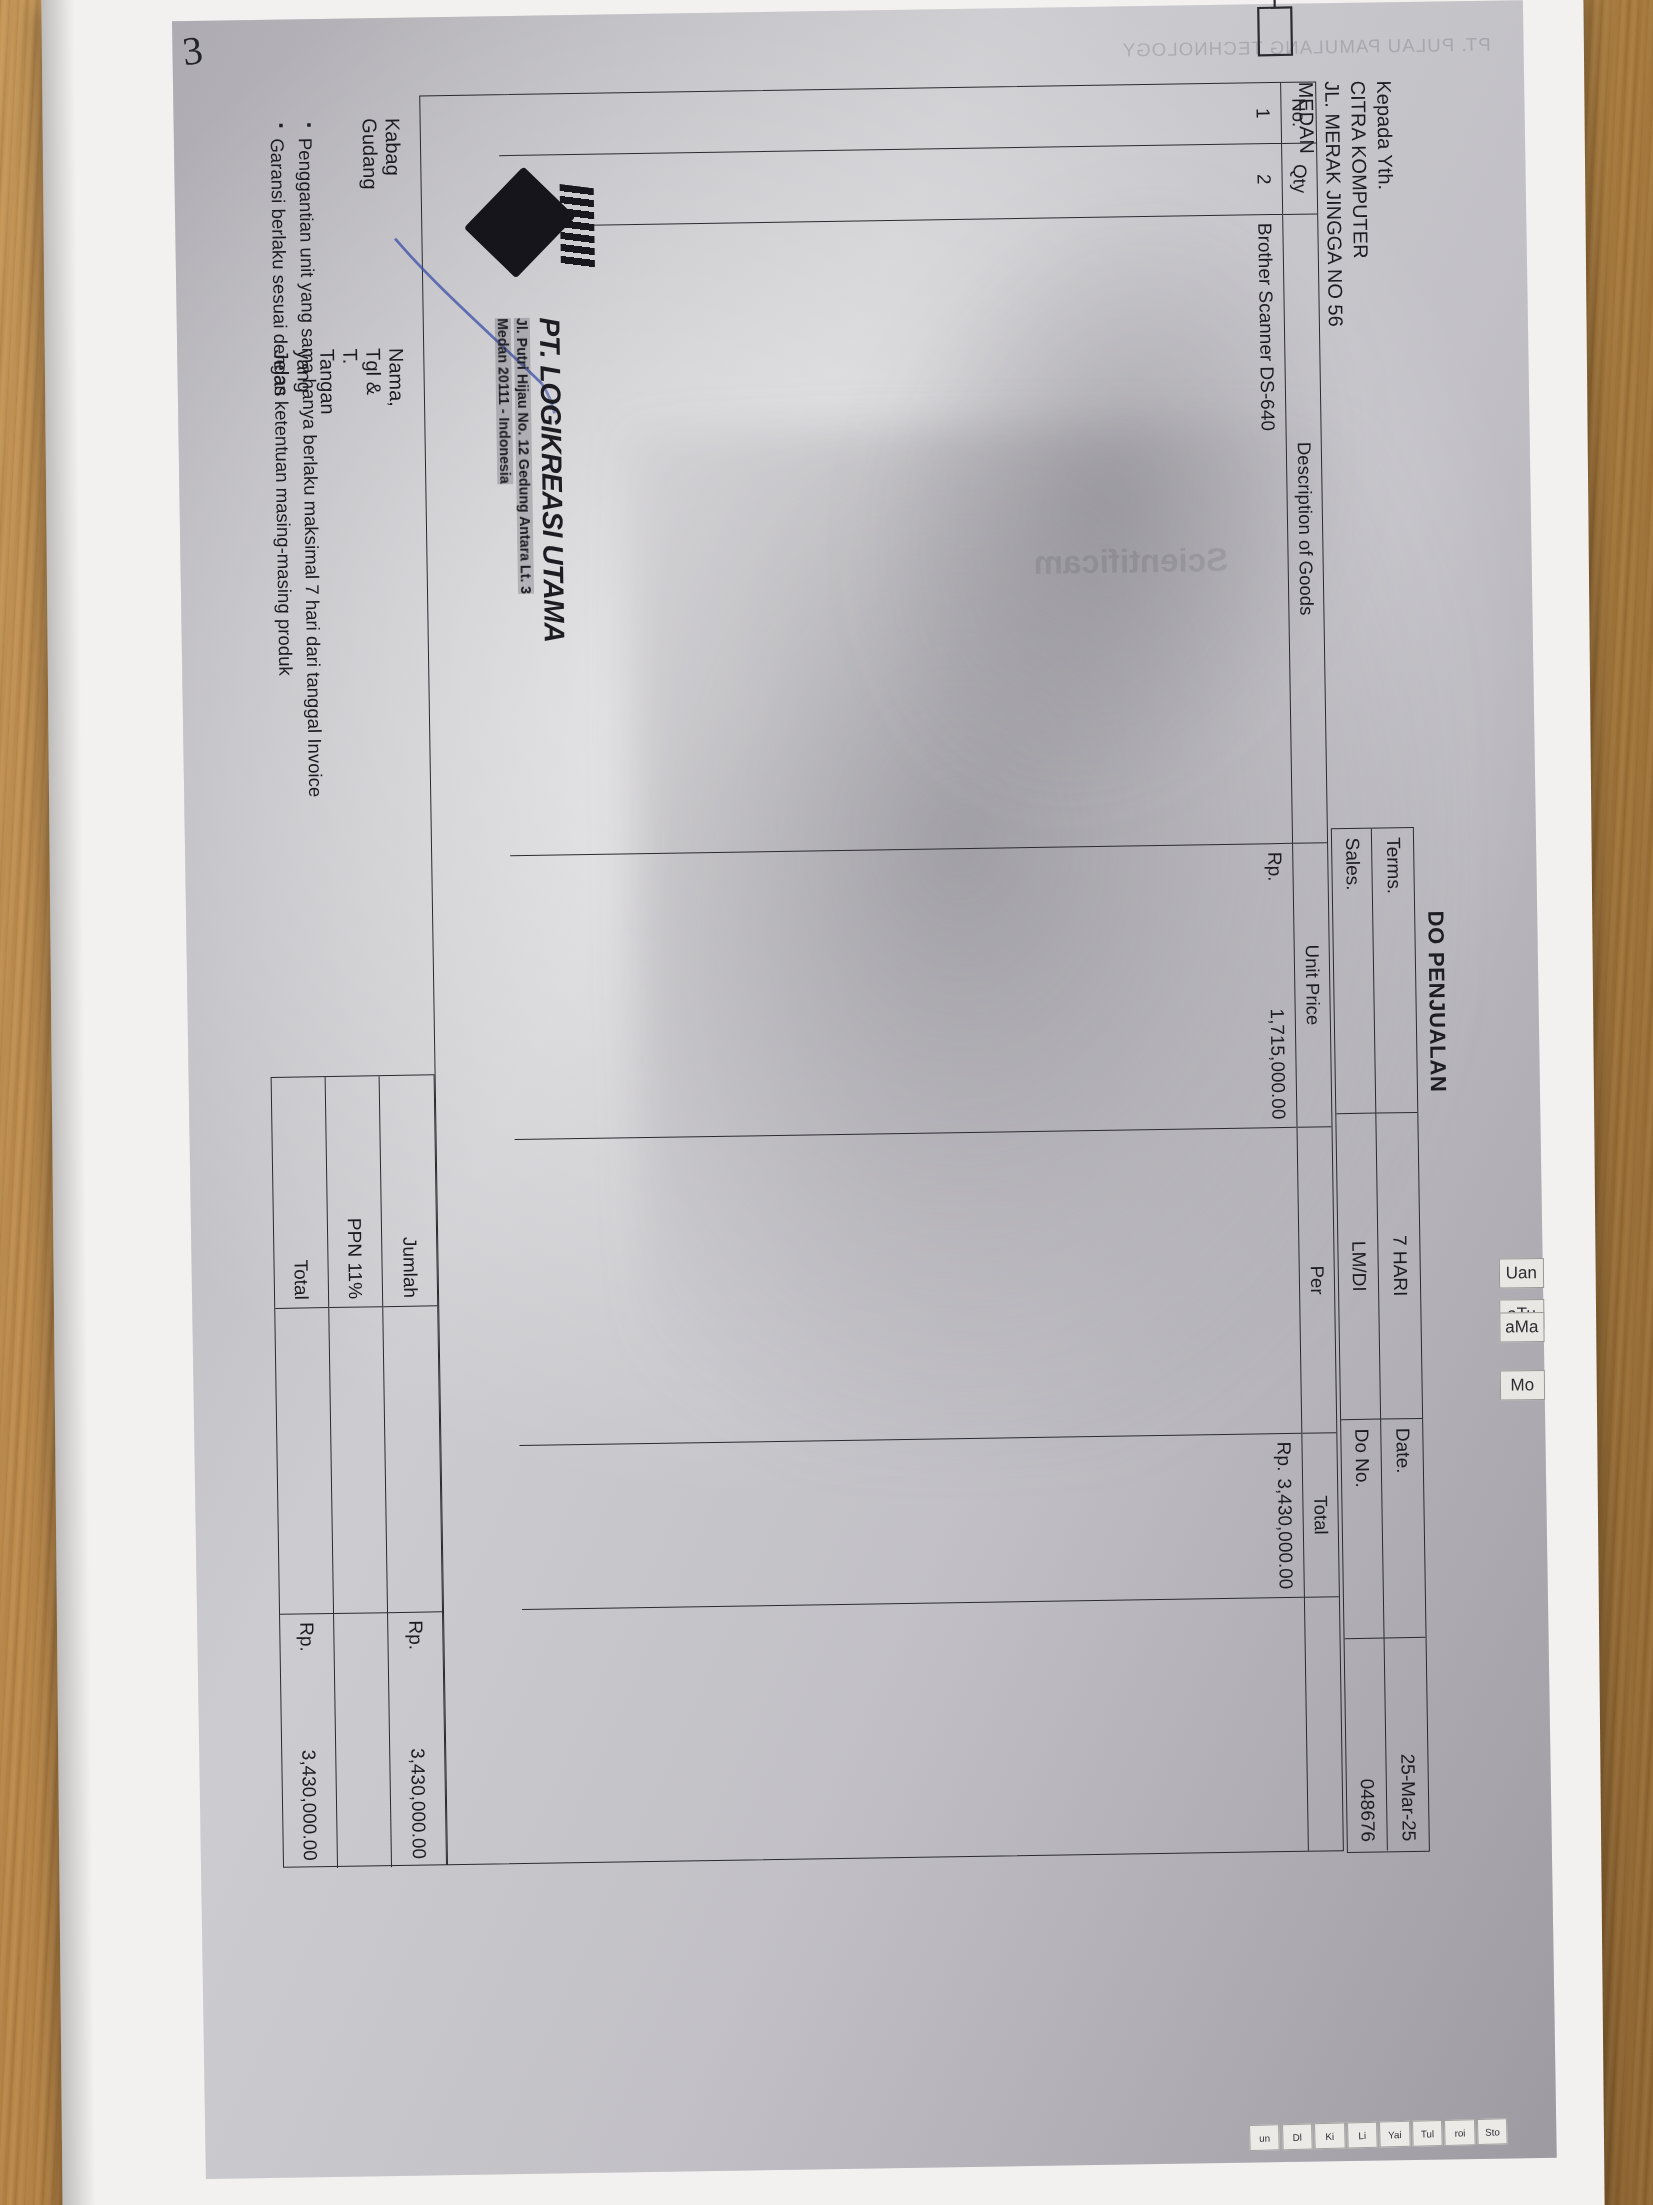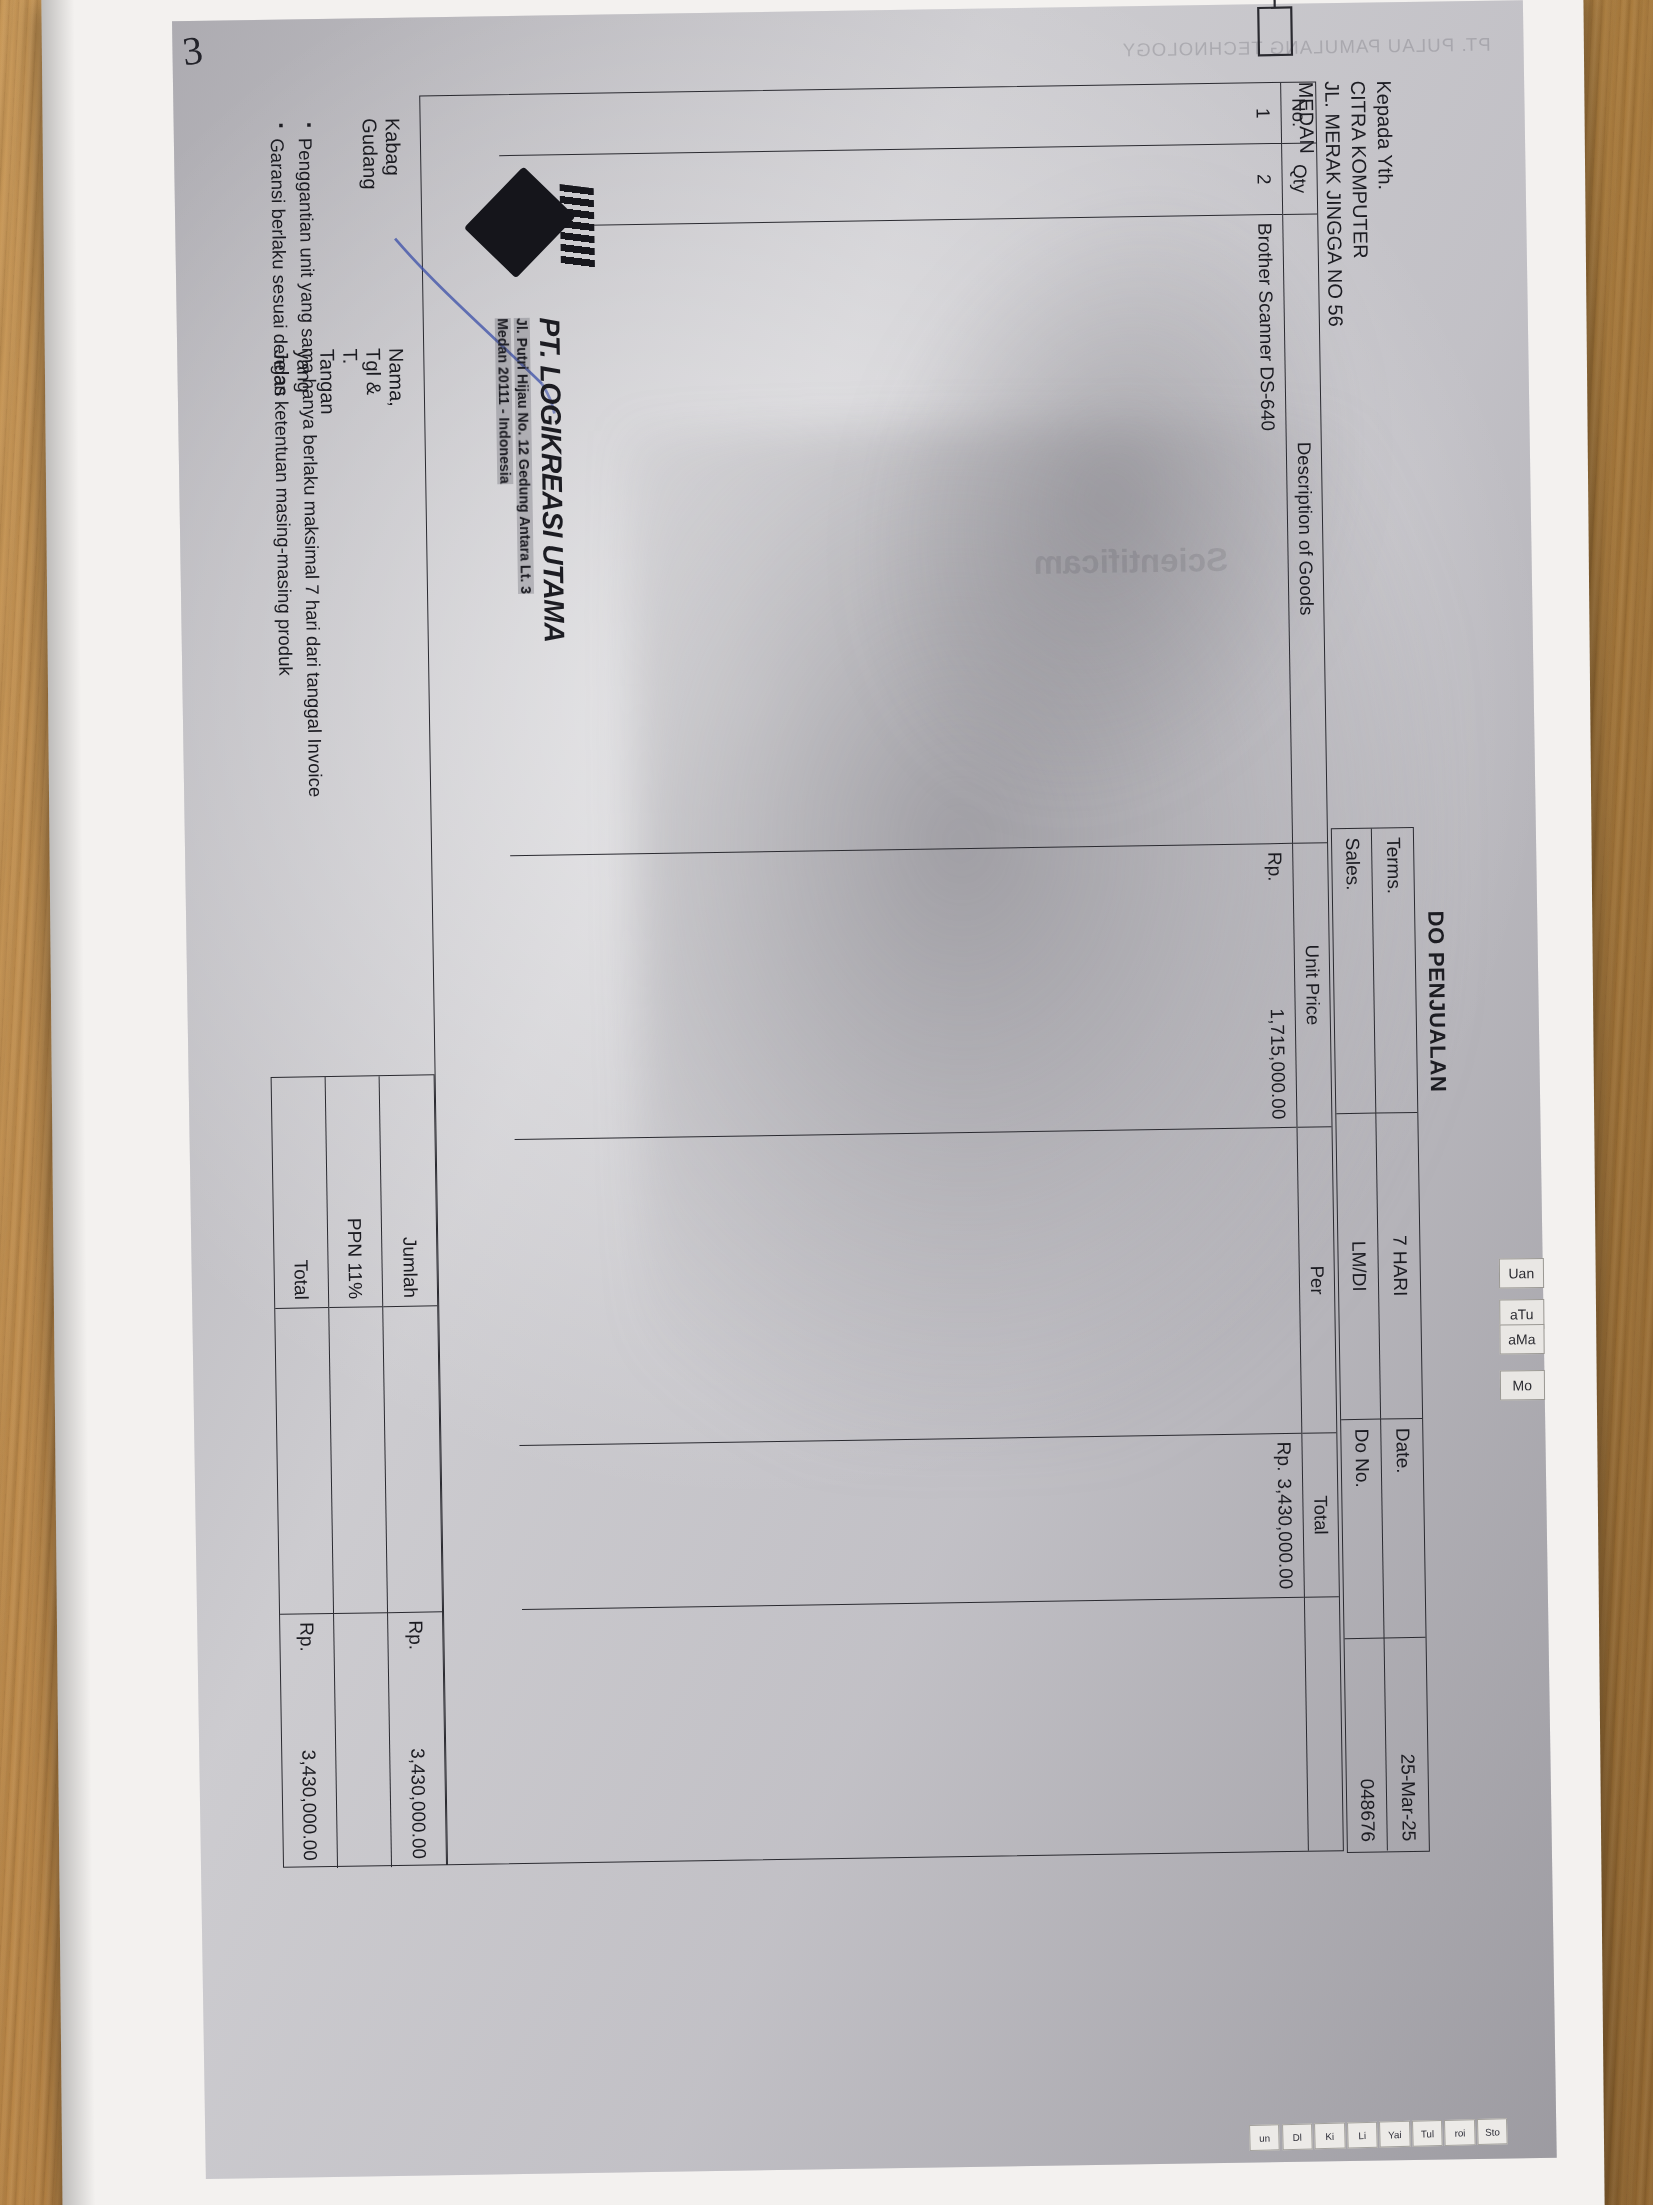--- a/index.html
+++ b/index.html
@@ -319,21 +319,21 @@
     height: 930px;
     transform: rotate(0.4deg);
   }
   .edge-strip .tab {
     position: absolute;
     right: 2.2px;
     width: 43px;
     height: 28.4px;
     background: #e9e7e4;
     border: 1.1px solid #9a9893;
-    font-size: 14px;
+    font-size: 17px;
     color: #2b2b31;
     display: flex;
     align-items: center;
     justify-content: center;
     font-family: "Liberation Sans", sans-serif;
   }
   .bottom-strip {
     position: absolute;
     right: 49px;
     bottom: 13px;
@@ -482,21 +482,21 @@
       <div class="pagenum">3</div>
 
       <svg class="doodle" viewBox="0 0 120 120">
         <rect x="26" y="14" width="60" height="86" fill="none" stroke="#2a2a30" stroke-width="4"></rect>
         <path d="M56 0 L56 14" stroke="#2a2a30" stroke-width="4"></path>
       </svg>
 
       <div class="edge-strip">
         <div class="tab" style="top:0px">Uan</div>
         <div class="tab" style="top:41px">aTu</div>
-        <div class="tab" style="top:66px">aMa</div>
+        <div class="tab" style="top:54px">aMa</div>
         <div class="tab" style="top:112px">Mo</div>
       </div>
 
       <div class="bottom-strip">
         <div class="bt">un</div>
         <div class="bt">Dl</div>
         <div class="bt">Ki</div>
         <div class="bt">Li</div>
         <div class="bt">Yai</div>
         <div class="bt">Tul</div>

